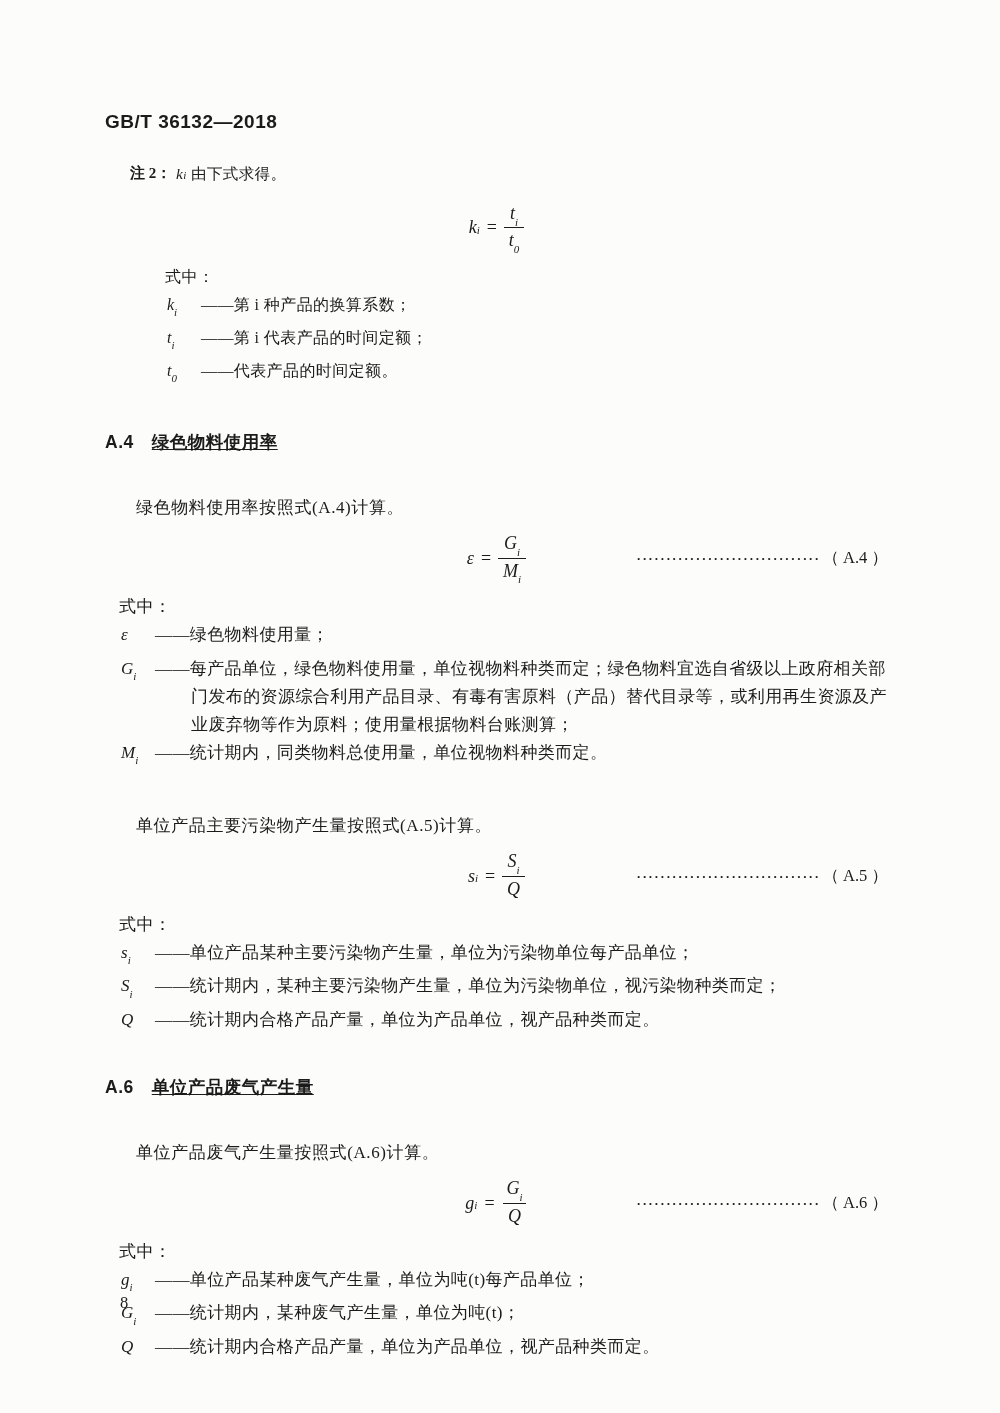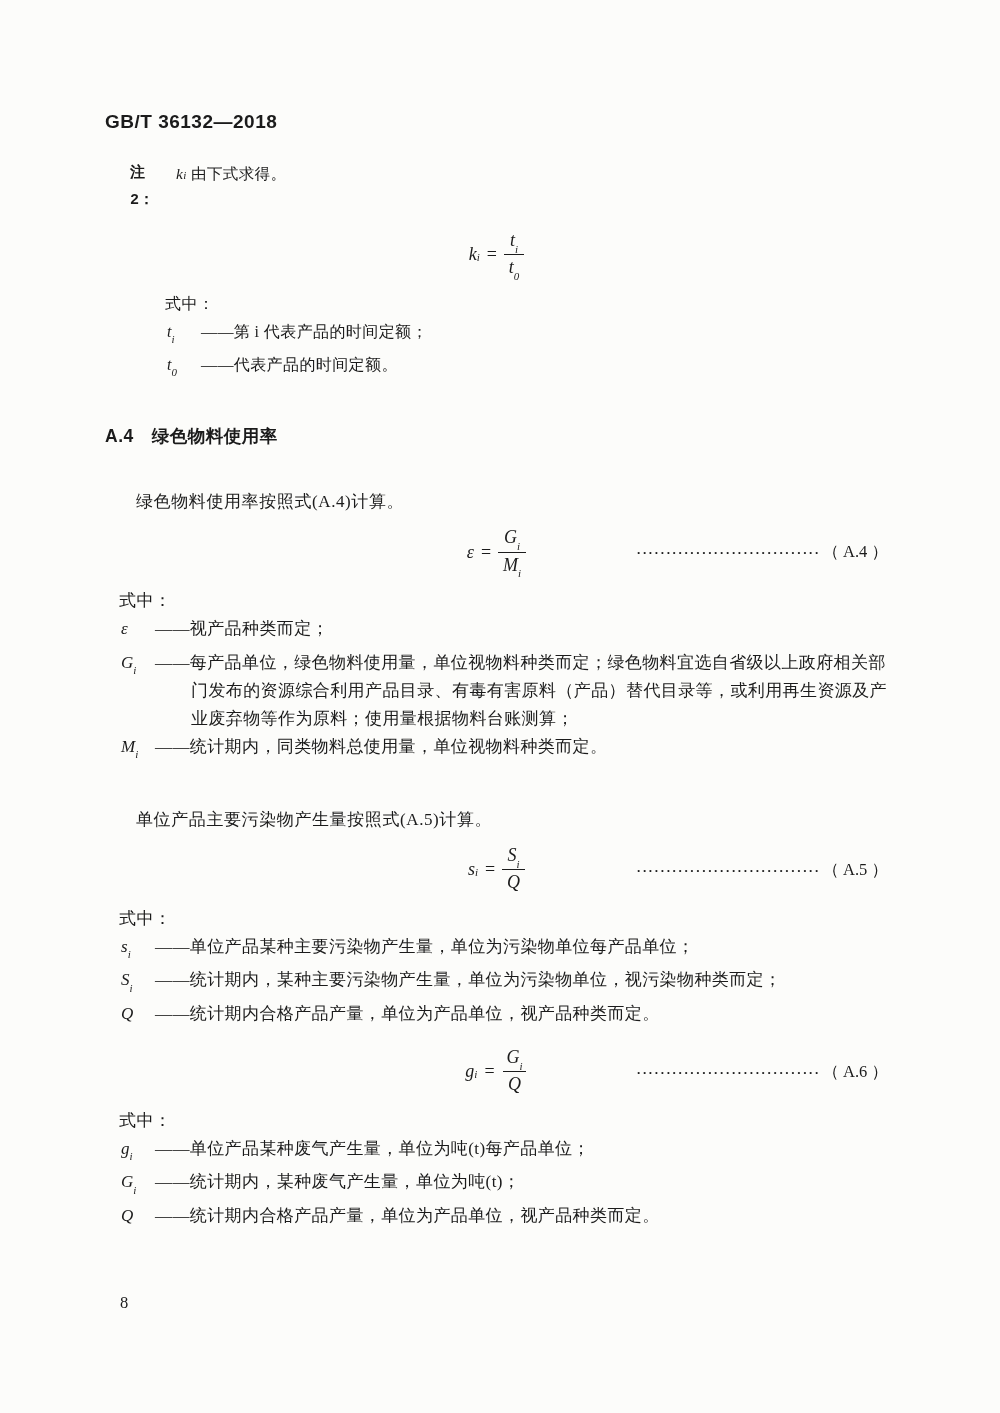--- a/index.html
+++ b/index.html
@@ -17,21 +17,21 @@
     padding: 111px 112px 0 105px;
   }
   .doc-header {
     font-family: "Liberation Sans", "DejaVu Sans", sans-serif;
     font-weight: 700; font-size: 19px; letter-spacing: 0.5px;
   }
   
   .note { display: flex; margin-top: 27px; }
   .note-label {
     flex: 0 0 46px; margin-left: 25px;
-    font-family: Liberation Mono, monospace;
+    font-family: Liberation Serif, serif;
     font-weight: 700; font-size: 15px; line-height: 27px;
   }
   .note-body {
     width: 712px; font-size: 15.5px; line-height: 27px; letter-spacing: 0.4px;
   }
   
   .formula-row { position: relative; text-align: center; margin: 14px 0 8px; }
   .formula-row.numbered { margin: 12px 0 8px; }
   .formula {
     display: inline-flex; align-items: center;
@@ -51,21 +51,21 @@
   .where { font-size: 17px; line-height: 28px; margin-left: 14px; margin-top: 6px; letter-spacing: 0.5px; }
   .where.note-ind { margin-left: 60px; font-size: 16px; }
   .def-row { display: flex; margin-left: 16px; line-height: 28px; font-size: 17px; }
   .def-row.note-ind { margin-left: 62px; font-size: 16px; }
   .def-sym { flex: 0 0 34px; font-style: italic; white-space: nowrap; }
   .def-desc { flex: 1; letter-spacing: 0.4px; padding-left: 36px; text-indent: -36px; }
   
   .sec-heading {
     margin-top: 40px;
     font-family: "Liberation Sans", "DejaVu Sans", sans-serif;
-    font-weight: 700; font-size: 17.5px; letter-spacing: 0.5px;
+    font-weight: 700; font-size: 17.5px; letter-spacing: 0.5px; text-decoration: underline;
   }
   .sec-heading .sec-num { display: inline-block; margin-right: 18px; }
   .intro { margin-top: 42px; margin-left: 31px; font-size: 17px; letter-spacing: 0.6px; }
   .gap-a5 { margin-top: 37px; }
   .gap-a6 { margin-top: 36px; }
   .page-num {
     position: absolute; left: 120px; top: 1293px;
     font-size: 16.5px;
   }
 </style>
@@ -91,20 +91,24 @@
       <span class="eq-sign">=</span>
       <span class="frac">
         <span class="num"><span>t</span><sub class="sx">i</sub></span>
         <span class="den"><span>t</span><sub class="sx">0</sub></span>
       </span>
     </span>
   </div>
 
   <div class="where note-ind">式中：</div>
   <div class="def-row note-ind">
+    <span class="def-sym"><span>k</span><sub class="sx">i</sub></span>
+    <span class="def-desc">——第 i 种产品的换算系数；</span>
+  </div>
+  <div class="def-row note-ind">
     <span class="def-sym"><span>t</span><sub class="sx">i</sub></span>
     <span class="def-desc">——第 i 代表产品的时间定额；</span>
   </div>
   <div class="def-row note-ind">
     <span class="def-sym"><span>t</span><sub class="sx">0</sub></span>
     <span class="def-desc">——代表产品的时间定额。</span>
   </div>
 
   <div class="sec-heading">
     <span class="sec-num">A.4</span><span>绿色物料使用率</span>
@@ -121,21 +125,21 @@
       </span>
     </span>
     <span class="eq-label">
         <span class="dots">·······························</span>
         <span>（ A.4 ）</span>
       </span>
   </div>
   <div class="where">式中：</div>
   <div class="def-row">
     <span class="def-sym"><span>ε</span><sub class="sx"></sub></span>
-    <span class="def-desc">——视产品种类而定；</span>
+    <span class="def-desc">——绿色物料使用量；</span>
   </div>
   <div class="def-row">
     <span class="def-sym"><span>G</span><sub class="sx">i</sub></span>
     <span class="def-desc">——每产品单位，绿色物料使用量，单位视物料种类而定；绿色物料宜选自省级以上政府相关部门发布的资源综合利用产品目录、有毒有害原料（产品）替代目录等，或利用再生资源及产业废弃物等作为原料；使用量根据物料台账测算；</span>
   </div>
   <div class="def-row">
     <span class="def-sym"><span>M</span><sub class="sx">i</sub></span>
     <span class="def-desc">——统计期内，同类物料总使用量，单位视物料种类而定。</span>
   </div>
 
@@ -162,20 +166,24 @@
   </div>
   <div class="def-row">
     <span class="def-sym"><span>S</span><sub class="sx">i</sub></span>
     <span class="def-desc">——统计期内，某种主要污染物产生量，单位为污染物单位，视污染物种类而定；</span>
   </div>
   <div class="def-row">
     <span class="def-sym"><span>Q</span><sub class="sx"></sub></span>
     <span class="def-desc">——统计期内合格产品产量，单位为产品单位，视产品种类而定。</span>
   </div>
 
+  <div class="sec-heading gap-a6">
+    <span class="sec-num">A.6</span><span>单位产品废气产生量</span>
+  </div>
+  <div class="intro">单位产品废气产生量按照式(A.6)计算。</div>
   <div class="formula-row numbered">
     <span class="formula">
       <span>g</span>
         <sub class="sx">i</sub>
       <span class="eq-sign">=</span>
       <span class="frac">
         <span class="num"><span>G</span><sub class="sx">i</sub></span>
         <span class="den"><span>Q</span><sub class="sx"></sub></span>
       </span>
     </span>

